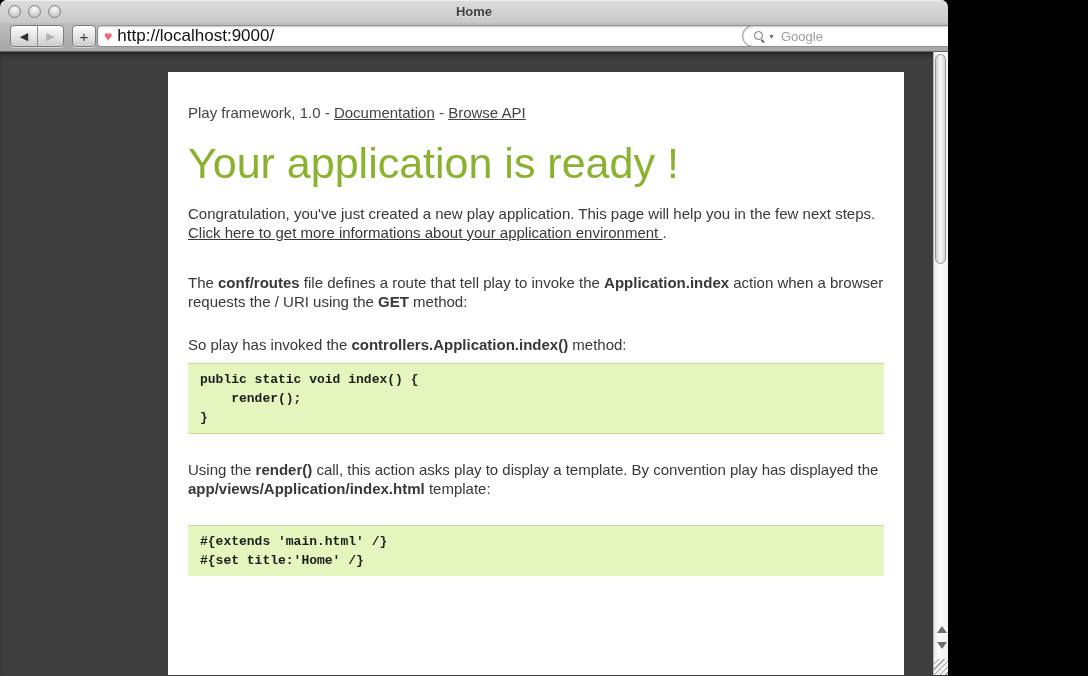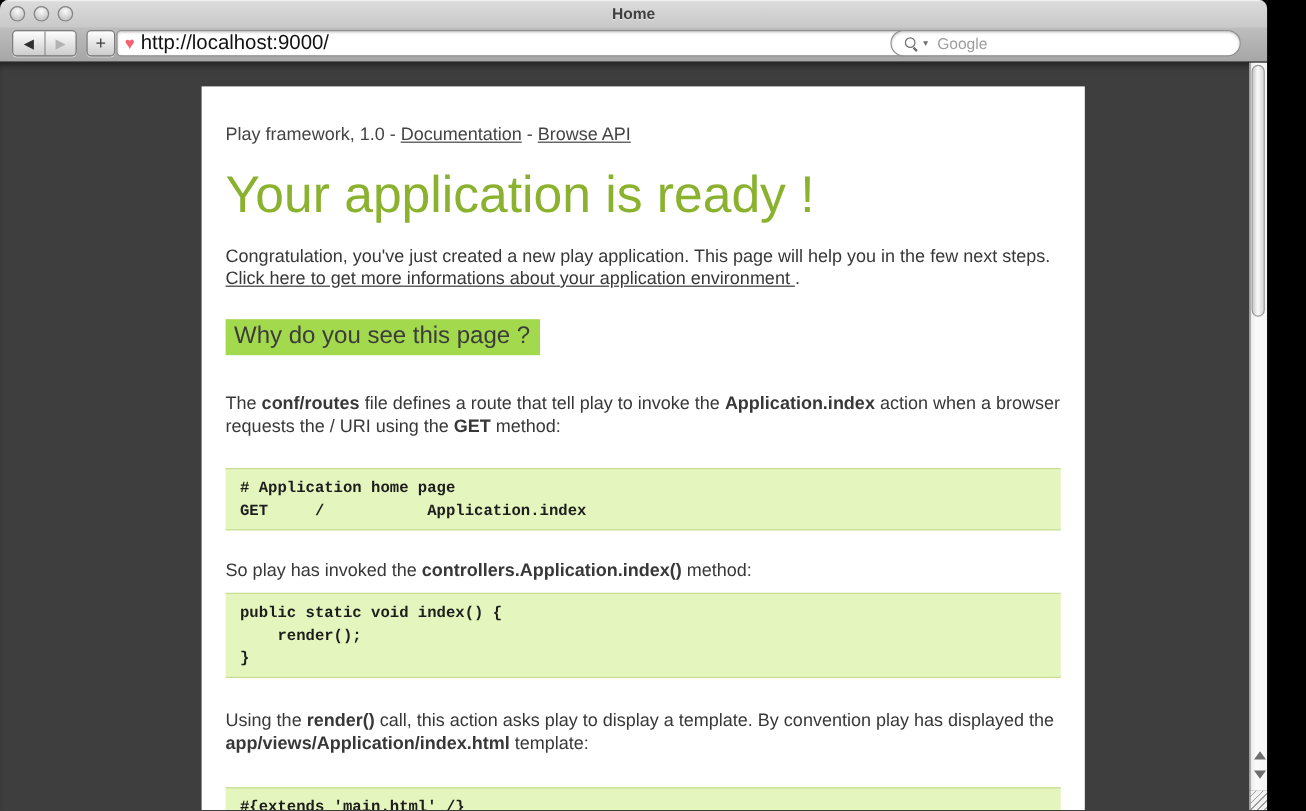--- a/index.html
+++ b/index.html
@@ -1,19 +1,19 @@
 <!DOCTYPE html>
 <html><head>
 <meta charset="utf-8">
 <style>
   * { box-sizing: border-box; }
   html,body { margin:0; padding:0; background:#000; }
   body { width:1088px; height:676px; overflow:hidden; font-family:"Liberation Sans",sans-serif; }
 
-  .window { position:relative; width:1056px; height:676px; border-radius:7px 7px 0 0; overflow:hidden; background:#3e3e3e; }
+  .window { position:relative; width:948px; height:676px; border-radius:7px 7px 0 0; overflow:hidden; background:#3e3e3e; }
 
   
   .chrome { position:relative; height:52px; background:linear-gradient(#dcdcdc 0%, #c9c9c9 44%, #bdbdbd 46%, #a6a6a6 100%); border-bottom:1px solid #606060; box-shadow:inset 0 1px 0 rgba(255,255,255,.55); }
   .window-title { position:absolute; top:4px; left:0; right:0; text-align:center; font-size:13px; font-weight:bold; color:#414141; text-shadow:0 1px 0 rgba(255,255,255,.5); }
   .traffic { position:absolute; top:5px; width:13px; height:13px; border-radius:50%; border:1px solid #838383; background:radial-gradient(circle at 50% 30%, #fbfbfb, #b6b6b6); }
   .traffic.t1 { left:8px; } .traffic.t2 { left:28px; } .traffic.t3 { left:48px; }
 
   .navgroup { position:absolute; top:25px; left:10px; height:22px; display:flex; border:1px solid #7e7e7e; border-radius:4px; overflow:hidden; background:linear-gradient(#fefefe,#cdcdcd); box-shadow:0 1px 0 rgba(255,255,255,.5); }
   .navbtn { width:26px; height:100%; display:flex; align-items:center; justify-content:center; font-size:11px; }
   .navbtn + .navbtn { border-left:1px solid #8d8d8d; }
@@ -103,26 +103,23 @@
 
   <div class="viewport">
 
     <div class="page">
       <div class="site-header"><span>Play framework, 1.0 - </span><a href="#" class="txt-link">Documentation</a><span> - </span><a href="#" class="txt-link">Browse API</a></div>
 
       <h1 class="page-title">Your application is ready !</h1>
 
       <p class="intro"><span>Congratulation, you've just created a new play application. This page will help you in the few next steps. </span><a href="#" class="txt-link">Click here to get more informations about your application environment </a><span>.</span></p>
 
-      <h2 class="section-heading">Why do you see this page ?</h2>
 
       <p class="routes-para"><span>The </span><strong>conf/routes</strong><span> file defines a route that tell play to invoke the </span><strong>Application.index</strong><span> action when a browser requests the / URI using the </span><strong>GET</strong><span> method:</span></p>
 
-      <pre class="code block1"># Application home page
-GET     /           Application.index</pre>
 
       <p class="invoked-para"><span>So play has invoked the </span><strong>controllers.Application.index()</strong><span> method:</span></p>
 
       <pre class="code block2">public static void index() {
     render();
 }</pre>
 
       <p class="render-para"><span>Using the </span><strong>render()</strong><span> call, this action asks play to display a template. By convention play has displayed the </span><strong>app/views/Application/index.html</strong><span> template:</span></p>
 
       <pre class="code block3">#{extends 'main.html' /}

